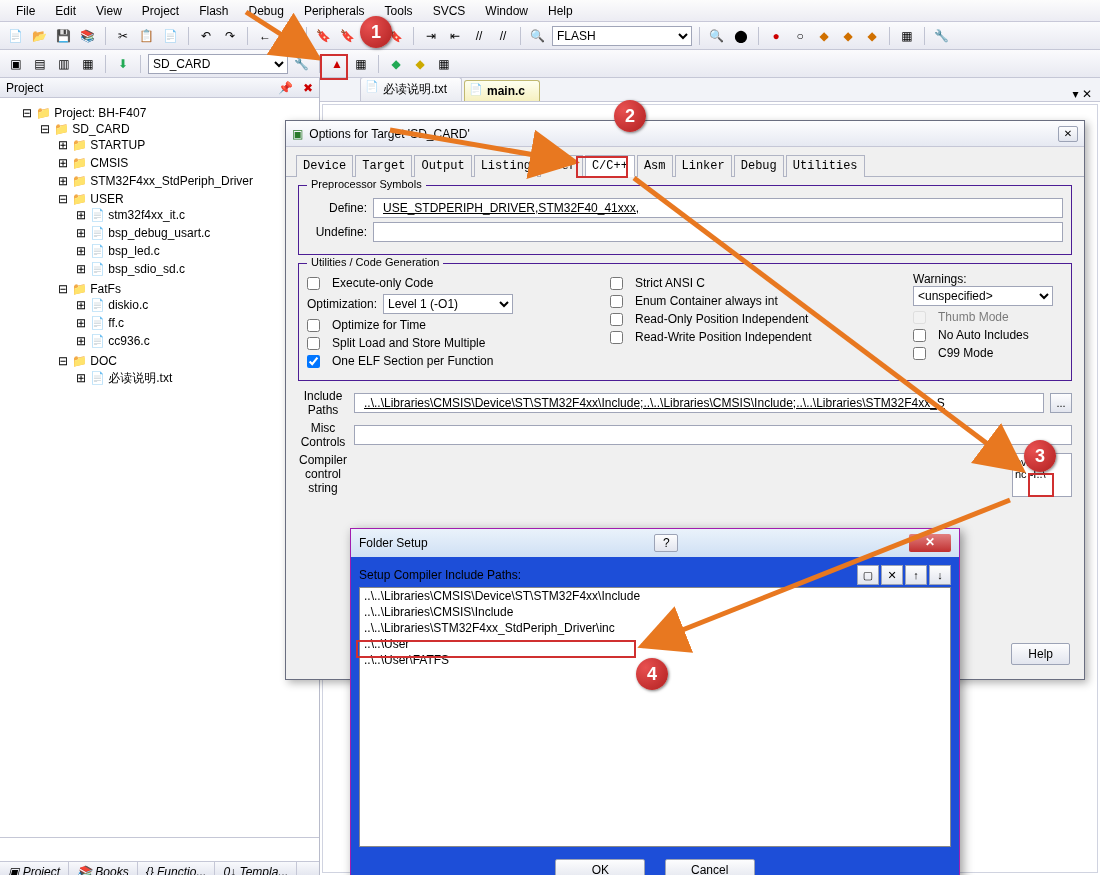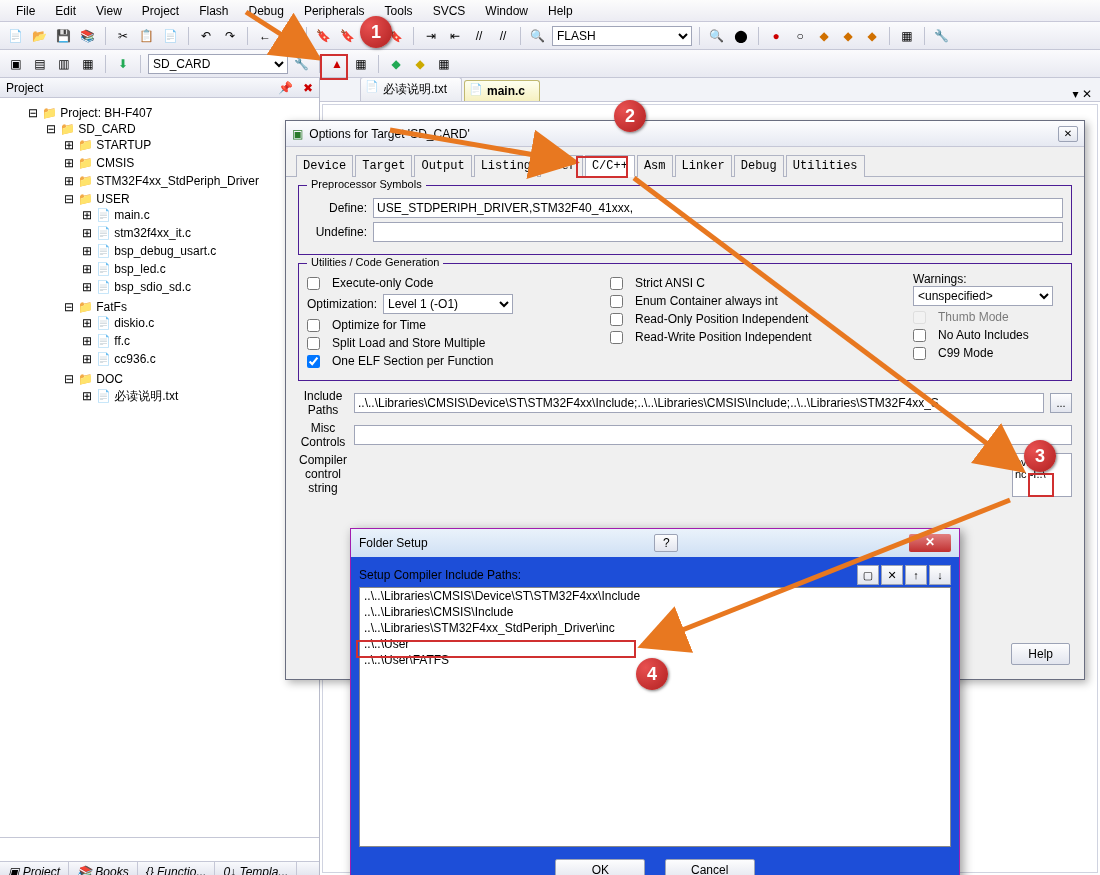--- a/index.html
+++ b/index.html
@@ -6,21 +6,21 @@
 body { margin: 0; width: 1100px; height: 875px; overflow: hidden; background: #fff; position: relative; }
 .menubar { height: 22px; background: linear-gradient(#fcfcfc,#ececf3); border-bottom: 1px solid #c8c8d8; display:flex; align-items:center; padding-left:6px; }
 .menubar span { padding: 2px 10px; cursor: default; }
 .toolbar { height: 28px; background: linear-gradient(#fbfbfd,#e8e9f1); border-bottom:1px solid #c5c7d6; display:flex; align-items:center; gap:4px; padding:0 6px; }
 .tbtn { width:20px; height:20px; border:1px solid transparent; display:flex; align-items:center; justify-content:center; }
 .sep { width:1px; height:18px; background:#c0c3d2; margin:0 3px; }
 .combo { height:20px; border:1px solid #a0a5b8; background:#fff; font-size:12px; }
 .main { display:flex; height: calc(100% - 22px - 28px - 28px); }
 .left { width:320px; display:flex; flex-direction:column; border-right:1px solid #b8bbca; }
 .pane-head { height:20px; background:linear-gradient(#f8f9fc,#e5e7f0); border-bottom:1px solid #c5c7d6; padding:2px 6px; display:flex; align-items:center; justify-content:space-between; }
-.tree { flex:1; overflow:auto; background:#fff; padding:6px 8px; }
+.tree { flex:1; overflow:auto; background:#fff; padding:6px 2px; }
 .tree ul { list-style:none; margin:0; padding-left:18px; }
 .tree li { padding:2px 0; white-space:nowrap; }
 .tree .ic { display:inline-block; width:14px; text-align:center; margin-right:2px; }
 .tabs-bot { height:14px; background:linear-gradient(#f8f9fc,#e5e7f0); border-top:1px solid #c5c7d6; display:flex;font-style:italic; }
 .tabs-bot div { padding:3px 8px; border-right:1px solid #c5c7d6; }
 .right { flex:1; display:flex; flex-direction:column; }
 .ed-tabs { height:24px; background:#f2f3f8; border-bottom:1px solid #c5c7d6; display:flex; align-items:flex-end; padding-left:40px; gap:0; }
 .ed-tab { padding:3px 14px 3px 22px; background:linear-gradient(#fefff0,#f6f0c0); border:1px solid #c0b870; border-bottom:none; border-radius:3px 3px 0 0; margin-right:2px; position:relative; }
 .ed-tab.inactive { background:linear-gradient(#fdfdfe,#eaecf2); border-color:#c5c7d6; }
 .ed-tab::before { content:"📄"; position:absolute; left:4px; top:2px; font-size:11px; }
@@ -30,21 +30,21 @@
 .dlg-title { height:26px; background:linear-gradient(#fdfdfe,#e6e9f2); border-bottom:1px solid #c5c7d6; display:flex; align-items:center; padding:0 6px; font-size:13px; }
 .dlg-title .x { margin-left:auto; width:20px; height:16px; border:1px solid #9ca3b6; background:linear-gradient(#fdfdfe,#e2e5ee); text-align:center; font-size:10px; line-height:14px; border-radius:2px; }
 .dlg-tabs { display:flex; padding:8px 10px 0 10px; border-bottom:1px solid #b0b4c4; }
 .dlg-tab { padding:3px 6px; border:1px solid #b0b4c4; border-bottom:none; background:#f0f0f0; margin-right:2px; margin-bottom:-1px; font-family: "Courier New", monospace; font-size:12px; }
 .dlg-tab.active { background:#fff; border-bottom:1px solid #fff; }
 .dlg-body { padding:8px 12px; background:#f0f0f0; }
 .grp { border:1px solid #4c1d95; padding:8px; margin-bottom:8px; position:relative; }
 .grp-title { position:absolute; top:-8px; left:8px; background:#f0f0f0; padding:0 4px; font-size:11px; }
 .row { display:flex; align-items:center; margin:4px 0; gap:6px; }
 .row label { min-width:60px; text-align:right; }
-.txt { flex:1; height:20px; border:1px solid #a0a5b8; background:#fff; padding:0 3px; }
+.txt { flex:1; height:20px; border:1px solid #a0a5b8; background:#fff; padding:0 9px;text-decoration:underline; }
 .sel { height:20px; border:1px solid #a0a5b8; background:#fff; }
 .cols { display:flex; gap:20px; }
 .col { flex:1; }
 .chk { display:flex; align-items:center; gap:12px; margin:4px 0; }
 .chk input { margin:0; }
 .btn { height:22px; padding:0 16px; background:linear-gradient(#fdfdfe,#e2e5ee); border:1px solid #9ca3b6; border-radius:2px; }
 .smbtn { width:22px; height:20px; border:1px solid #9ca3b6; background:linear-gradient(#fdfdfe,#e2e5ee); text-align:center; line-height:18px; font-size:11px; }
 
 .dialog2 { position:absolute; background:#1d4ed8; border:1px solid #a21caf; box-shadow:3px 3px 10px rgba(0,0,0,.4);margin-top:16px; }
 .dlg2-title { height:28px; background:linear-gradient(#eaf2fb,#cfe0f4); display:flex; align-items:center; padding:0 8px; font-size:13px; }
@@ -148,21 +148,20 @@
     <div class="tree">
       <ul>
         <li><span class="ic">⊟</span>📁 <span>Project: BH-F407</span>
           <ul>
             <li><span class="ic">⊟</span>📁 <span>SD_CARD</span>
               <ul id="tree-groups">
                   <li><span class="ic">⊞</span>📁 <span>STARTUP</span></li>
                   <li><span class="ic">⊞</span>📁 <span>CMSIS</span></li>
                   <li><span class="ic">⊞</span>📁 <span>STM32F4xx_StdPeriph_Driver</span></li>
                   <li><span class="ic">⊟</span>📁 <span>USER</span><ul>
-                      <li><span class="ic">⊞</span>📄 <span>main.c</span></li>
                       <li><span class="ic">⊞</span>📄 <span>stm32f4xx_it.c</span></li>
                       <li><span class="ic">⊞</span>📄 <span>bsp_debug_usart.c</span></li>
                       <li><span class="ic">⊞</span>📄 <span>bsp_led.c</span></li>
                       <li><span class="ic">⊞</span>📄 <span>bsp_sdio_sd.c</span></li>
                     </ul></li>
                   <li><span class="ic">⊟</span>📁 <span>FatFs</span><ul>
                       <li><span class="ic">⊞</span>📄 <span>diskio.c</span></li>
                       <li><span class="ic">⊞</span>📄 <span>ff.c</span></li>
                       <li><span class="ic">⊞</span>📄 <span>cc936.c</span></li>
                     </ul></li>

